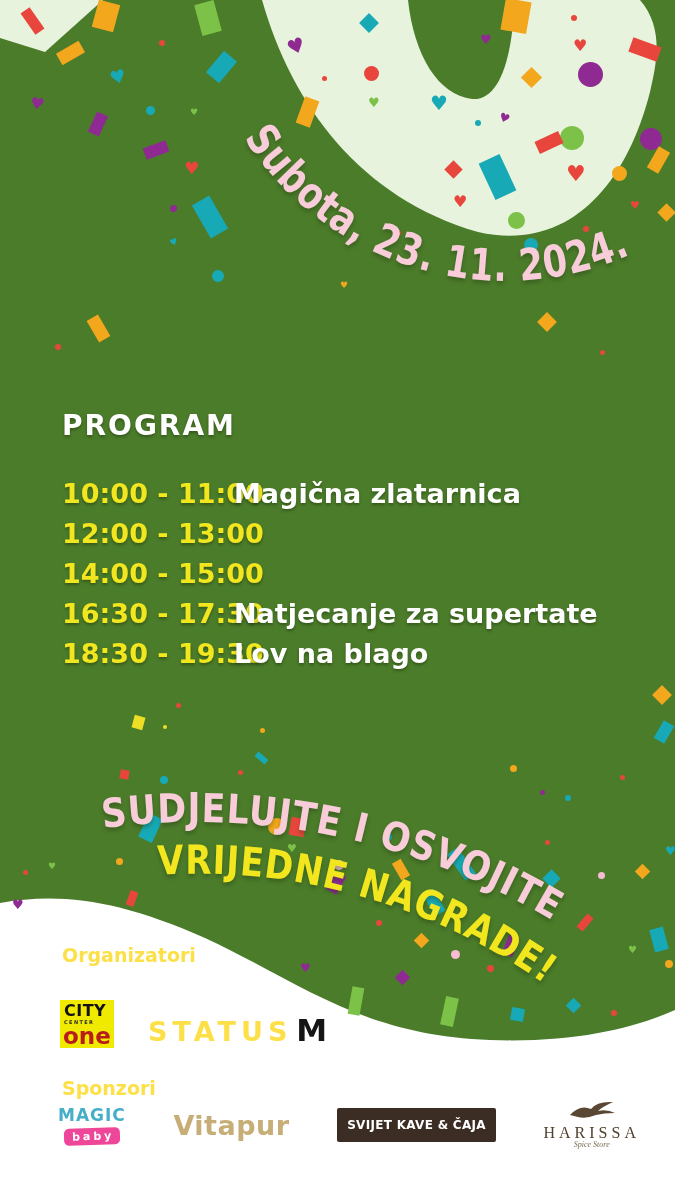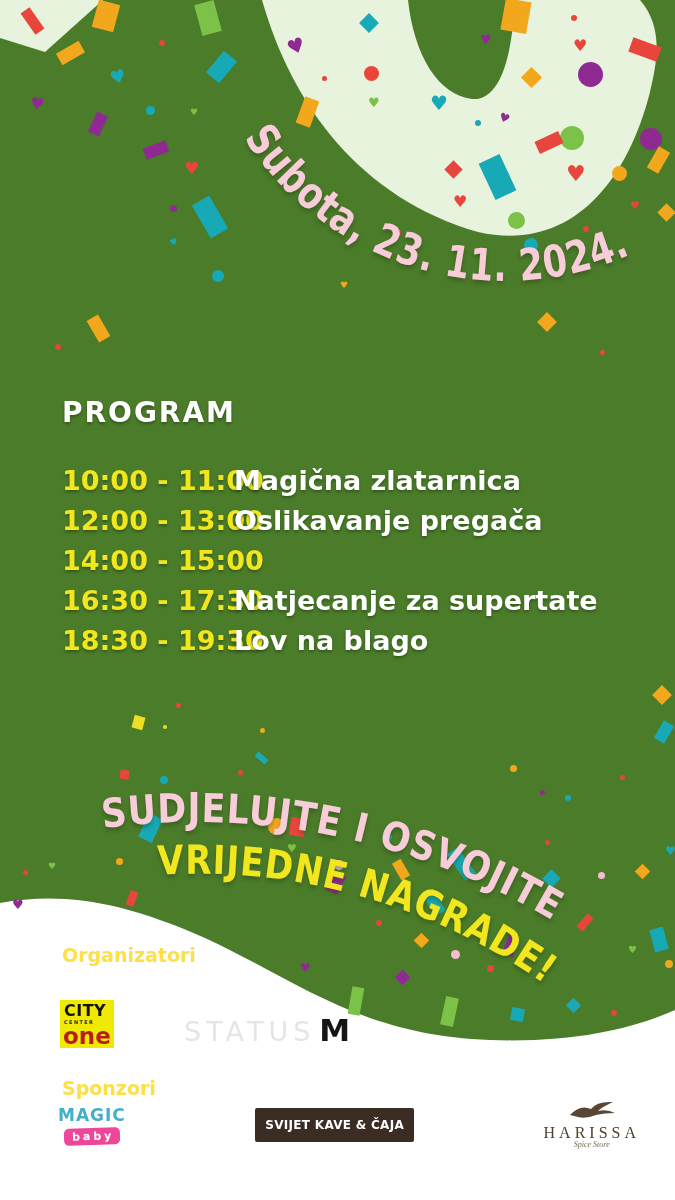--- a/index.html
+++ b/index.html
@@ -16,40 +16,40 @@
   
   #arc-text{z-index:4;}
   #arc-text text{font-weight:bold;font-family:"DejaVu Sans",sans-serif;
                  filter:drop-shadow(0 3px 2px rgba(25,45,8,.35));}
   #date-arc{font-size:44px;fill:#f8cdd9;letter-spacing:1px;}
   #cta1-arc{font-size:40px;fill:#f8cdd9;letter-spacing:1px;}
   #cta2-arc{font-size:40px;fill:#f2e71f;letter-spacing:1px;}
 
   
   #program{position:absolute;left:62px;top:396px;z-index:3;color:#fff;}
-  #program-title{margin:0 0 36px 0;font-size:28px;font-weight:800;letter-spacing:2px;
+  #program-title{margin:13px 0 36px 0;font-size:28px;font-weight:800;letter-spacing:2px;
                  text-shadow:0 2px 3px rgba(25,45,8,.45);}
   .prow{display:flex;align-items:baseline;height:40px;font-size:27px;font-weight:bold;
         text-shadow:0 2px 3px rgba(25,45,8,.45);white-space:nowrap;}
   .ptime{width:172px;flex:0 0 172px;color:#f2e71f;}
   .pname{color:#ffffff;}
 
   
   .flabel{position:absolute;z-index:5;color:#fde047;font-size:19px;font-weight:800;}
   #org-label{left:62px;top:944px;}
   #sponz-label{left:62px;top:1077px;}
 
   #city-logo{position:absolute;z-index:5;left:60px;top:1000px;width:54px;height:48px;
              background:#f0ea00;padding:3px 2px 0 4px;box-sizing:border-box;}
   .city1{font-size:16px;font-weight:800;color:#121212;letter-spacing:.5px;line-height:1;}
   .city2{font-size:5px;font-weight:bold;color:#2a2a2a;letter-spacing:1.4px;line-height:1.4;}
   .city3{font-size:23px;font-weight:800;color:#b91c1c;line-height:.9;margin-left:-1px;}
 
   #status-logo{position:absolute;z-index:5;left:148px;top:1012px;display:flex;align-items:baseline;}
-  .st-word{font-size:27px;font-weight:400;color:#e5e5e5;letter-spacing:5px;margin-left:36px;}
+  .st-word{font-size:27px;font-weight:700;color:#fde047;letter-spacing:5px;}
   .st-mark{font-size:31px;font-weight:800;color:#151515;margin-left:4px;}
 
   #sponsor-row{position:absolute;z-index:5;left:58px;top:1095px;width:582px;height:60px;
                display:flex;align-items:center;justify-content:space-between;}
   #bio-logo{font-size:29px;font-weight:800;white-space:nowrap;}
   .bio-g{color:#7ab52c;} .bio-a{color:#918d8a;} .bio-o{color:#f08a00;}
 
   #magic-logo{text-align:center;}
   .magic-top{font-size:17px;font-weight:800;color:#45aec9;letter-spacing:1px;
              text-shadow:-1px -1px 0 #fff,1px -1px 0 #fff,-1px 1px 0 #fff,1px 1px 0 #fff;}
@@ -206,21 +206,20 @@
   </svg>
 
   <section id="program">
     <h1 id="program-title">PROGRAM</h1>
     <div class="prow">
       <span class="ptime">10:00 - 11:00</span>
       <span class="pname">Magična zlatarnica</span>
     </div>
     <div class="prow">
       <span class="ptime">12:00 - 13:00</span>
-      <span class="pname">Oslikavanje pregača</span>
     </div>
     <div class="prow">
       <span class="ptime">14:00 - 15:00</span>
     </div>
     <div class="prow">
       <span class="ptime">16:30 - 17:30</span>
       <span class="pname">Natjecanje za supertate</span>
     </div>
     <div class="prow">
       <span class="ptime">18:30 - 19:30</span>
@@ -241,20 +240,21 @@
     <span class="st-mark">M</span>
   </div>
 
   <div class="flabel" id="sponz-label">Sponzori</div>
 
   <div id="sponsor-row">
     <div id="magic-logo">
       <div class="magic-top">MAGIC</div>
       <div class="magic-baby">baby</div>
     </div>
+    <div id="vitapur-logo">Vitapur</div>
     <div id="svijet-logo">SVIJET KAVE &amp; ČAJA</div>
     <div id="harissa-logo">
       <svg width="48" height="20" viewBox="0 0 48 20">
         <path d="M2 15 Q 12 4 23 9 Q 29 1 45 2 Q 34 7 30 11 Q 39 9 47 13 Q 36 13 28 15 Q 18 19 10 17 Z" fill="#5a4733"></path>
       </svg>
       <div class="h-name">HARISSA</div>
       <div class="h-tag">Spice Store</div>
     </div>
   </div>
 

